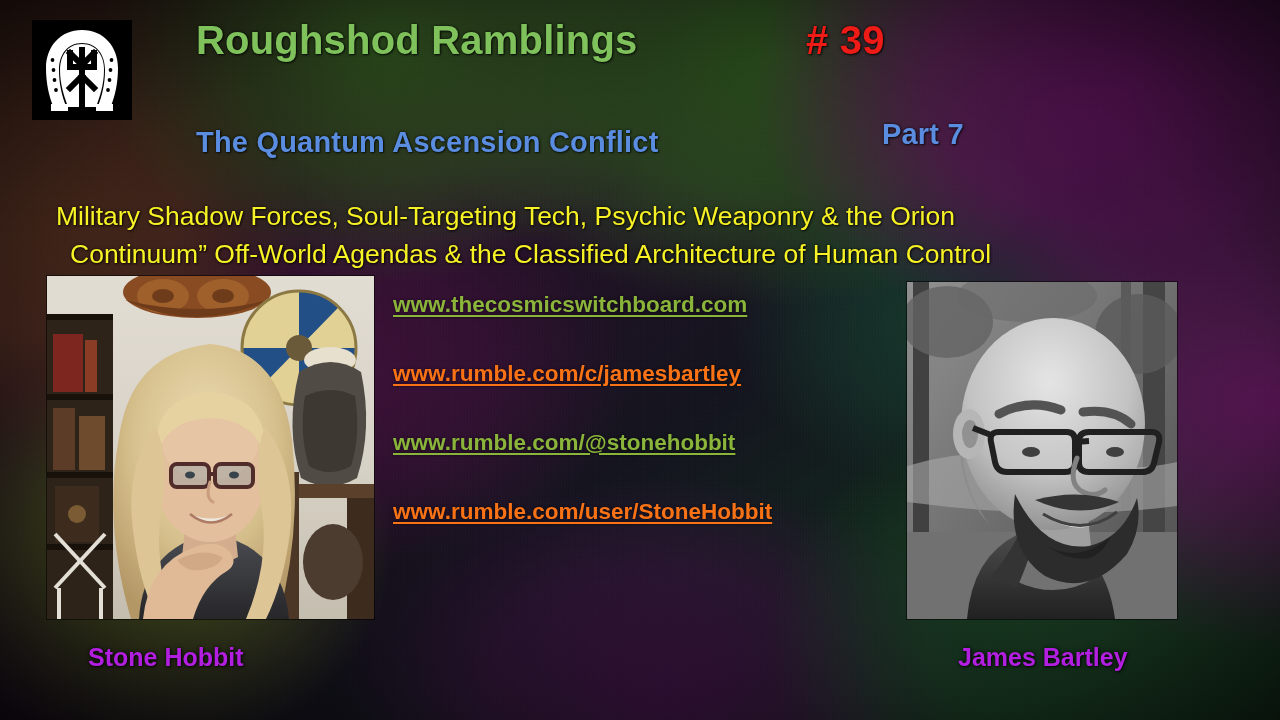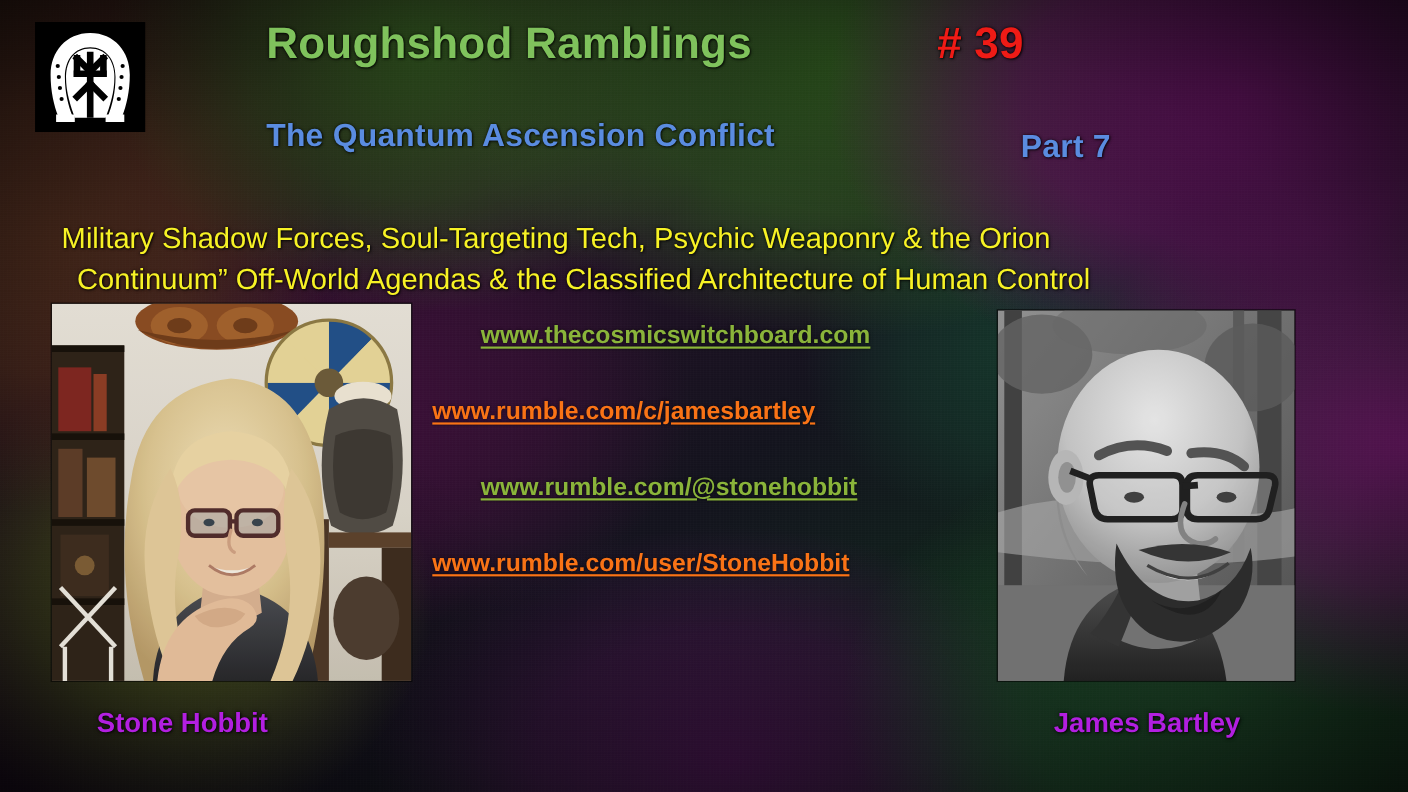--- a/index.html
+++ b/index.html
@@ -58,37 +58,36 @@
     background: #000;
   }
   #logo-box svg { display: block; width: 100%; height: 100%; }
 
   
   .hdr {
     position: absolute;
     white-space: nowrap;
     font-weight: bold;
     letter-spacing: .2px;
-    margin-left: 46px;
   }
   #show-title {
     left: 196px; top: 18px;
     font-size: 40px;
     color: #7fc25c;
     text-shadow: 0 0 3px rgba(0,0,0,.75), 1px 1px 2px rgba(0,0,0,.7);
   }
   #episode-number {
     left: 806px; top: 18px;
     font-size: 40px;
     color: #ef1b16;
     text-shadow: 0 0 3px rgba(0,0,0,.8), 1px 1px 2px rgba(0,0,0,.7);
     text-align: right;
   }
   #episode-title {
-    left: 196px; top: 108px;
+    left: 196px; top: 126px;
     font-size: 29px;
     color: #5a8ce0;
     text-shadow: 0 0 3px rgba(0,0,0,.7), 1px 1px 2px rgba(0,0,0,.6);
   }
   #episode-part {
     left: 882px; top: 118px;
     font-size: 29px;
     color: #5a8ce0;
     text-shadow: 0 0 3px rgba(0,0,0,.7), 1px 1px 2px rgba(0,0,0,.6);
   }
@@ -127,21 +126,21 @@
     font-size: 22.5px;
     font-weight: bold;
     text-decoration: underline;
     text-underline-offset: 3px;
     white-space: nowrap;
     margin-bottom: 43px;
     display: block;
     text-shadow: 0 0 3px rgba(0,0,0,.65);
   }
   .link-row:last-child { margin-bottom: 0; text-decoration: underline; }
-  .link-green { color: #8ab43a; margin-left: 44px; }
+  .link-green { color: #8ab43a; }
   .link-cyan  { color: #f97316; }
 
   
   .name-caption {
     position: absolute;
     font-size: 25px;
     font-weight: bold;
     color: #b21fe0;
     white-space: nowrap;
     text-shadow: 0 0 4px rgba(0,0,0,.7), 1px 1px 2px rgba(0,0,0,.6);

